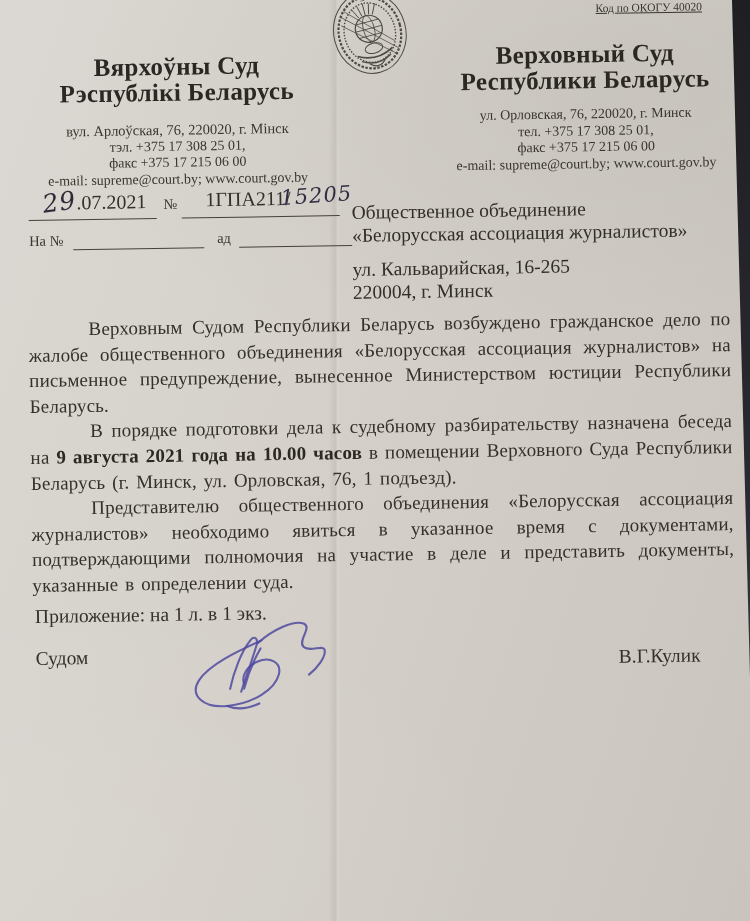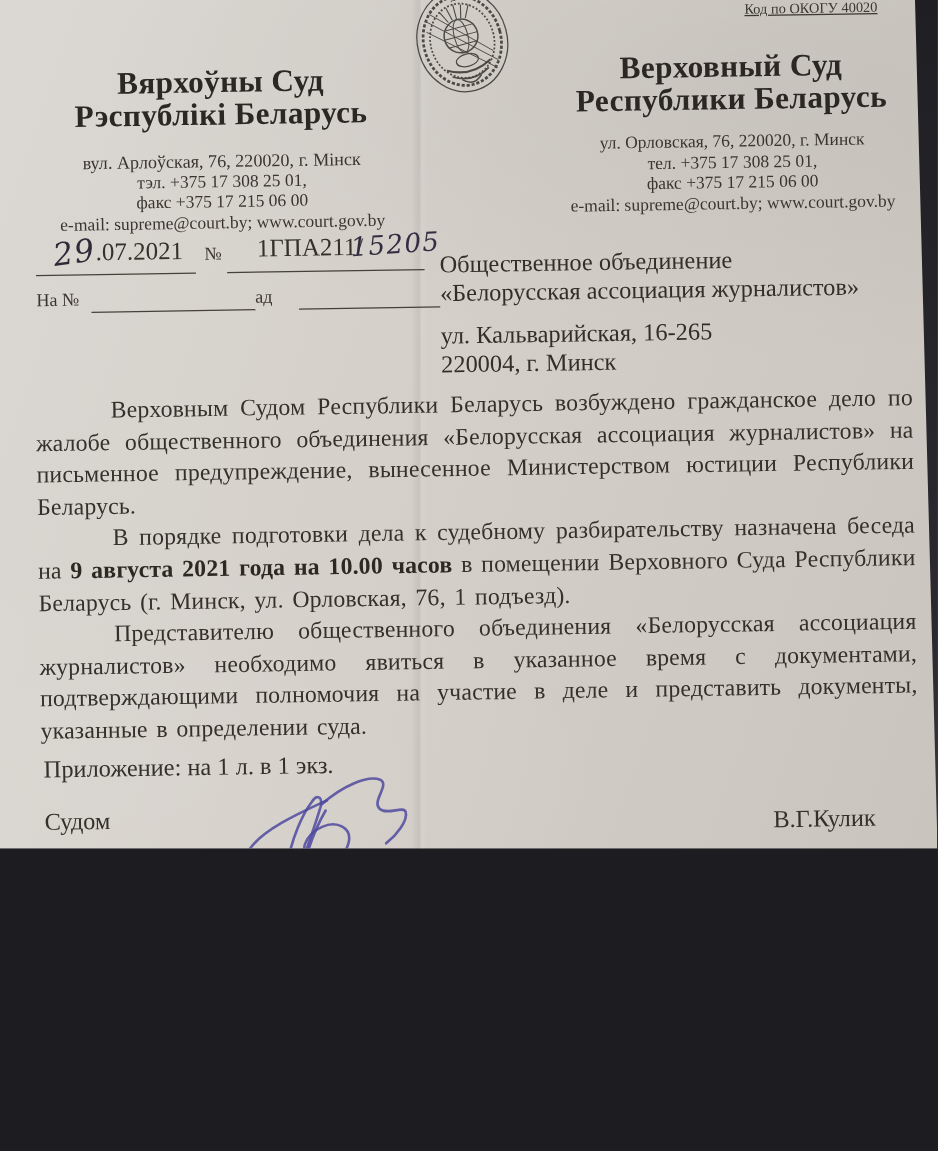--- a/index.html
+++ b/index.html
@@ -1,17 +1,17 @@
 <!DOCTYPE html>
 <html><head>
 <meta charset="utf-8">
 <style>
   html,body { margin:0; padding:0; background:#1d1c20; }
   .photo {
-    position:relative; width:750px; height:679px; overflow:hidden;
+    position:relative; width:750px; height:921px; overflow:hidden;
     background:#26252a;
     font-family:"Liberation Serif", serif;
   }
   .paper {
     position:absolute; inset:0;
     background:
       radial-gradient(120% 55% at 80% 10%, rgba(0,0,0,0.045), transparent 60%),
       radial-gradient(90% 45% at 12% 92%, rgba(255,255,255,0.06), transparent 65%),
       linear-gradient(108deg, #dbd8d3 0%, #d5d1ca 42%, #cfcbc4 72%, #c9c4bd 100%);
   }
@@ -109,21 +109,21 @@
       <span class="abs hand29" style="left:44px; top:188px;">29</span>
       <span class="abs refline" style="left:78px; top:192px;">.07.2021</span>
       <div class="abs uline" style="left:30px; top:219px; width:128px;"></div>
       <span class="abs refsmall" style="left:165px; top:198px;">№</span>
       <span class="abs refline" style="left:207px; top:191px;">1ГПА211/</span>
       <span class="abs hand15205" style="left:282px; top:188px;">15205</span>
       <div class="abs uline" style="left:183px; top:219px; width:158px;"></div>
 
       <span class="abs refsmall" style="left:30px; top:233px;">На №</span>
       <div class="abs uline" style="left:74px; top:249px; width:131px;"></div>
-      <span class="abs refsmall" style="left:205px; top:233px;font-family:Liberation Serif, serif;">ад</span>
+      <span class="abs refsmall" style="left:218px; top:233px;font-family:Liberation Serif, serif;">ад</span>
       <div class="abs uline" style="left:240px; top:249px; width:113px;"></div>
     </div>
 
     <div class="abs addressee" style="left:353px; top:206px;">
       <div>Общественное объединение</div>
       <div>«Белорусская ассоциация журналистов»</div>
       <div class="grp-gap">ул. Кальварийская, 16-265</div>
       <div>220004, г. Минск</div>
     </div>
 

